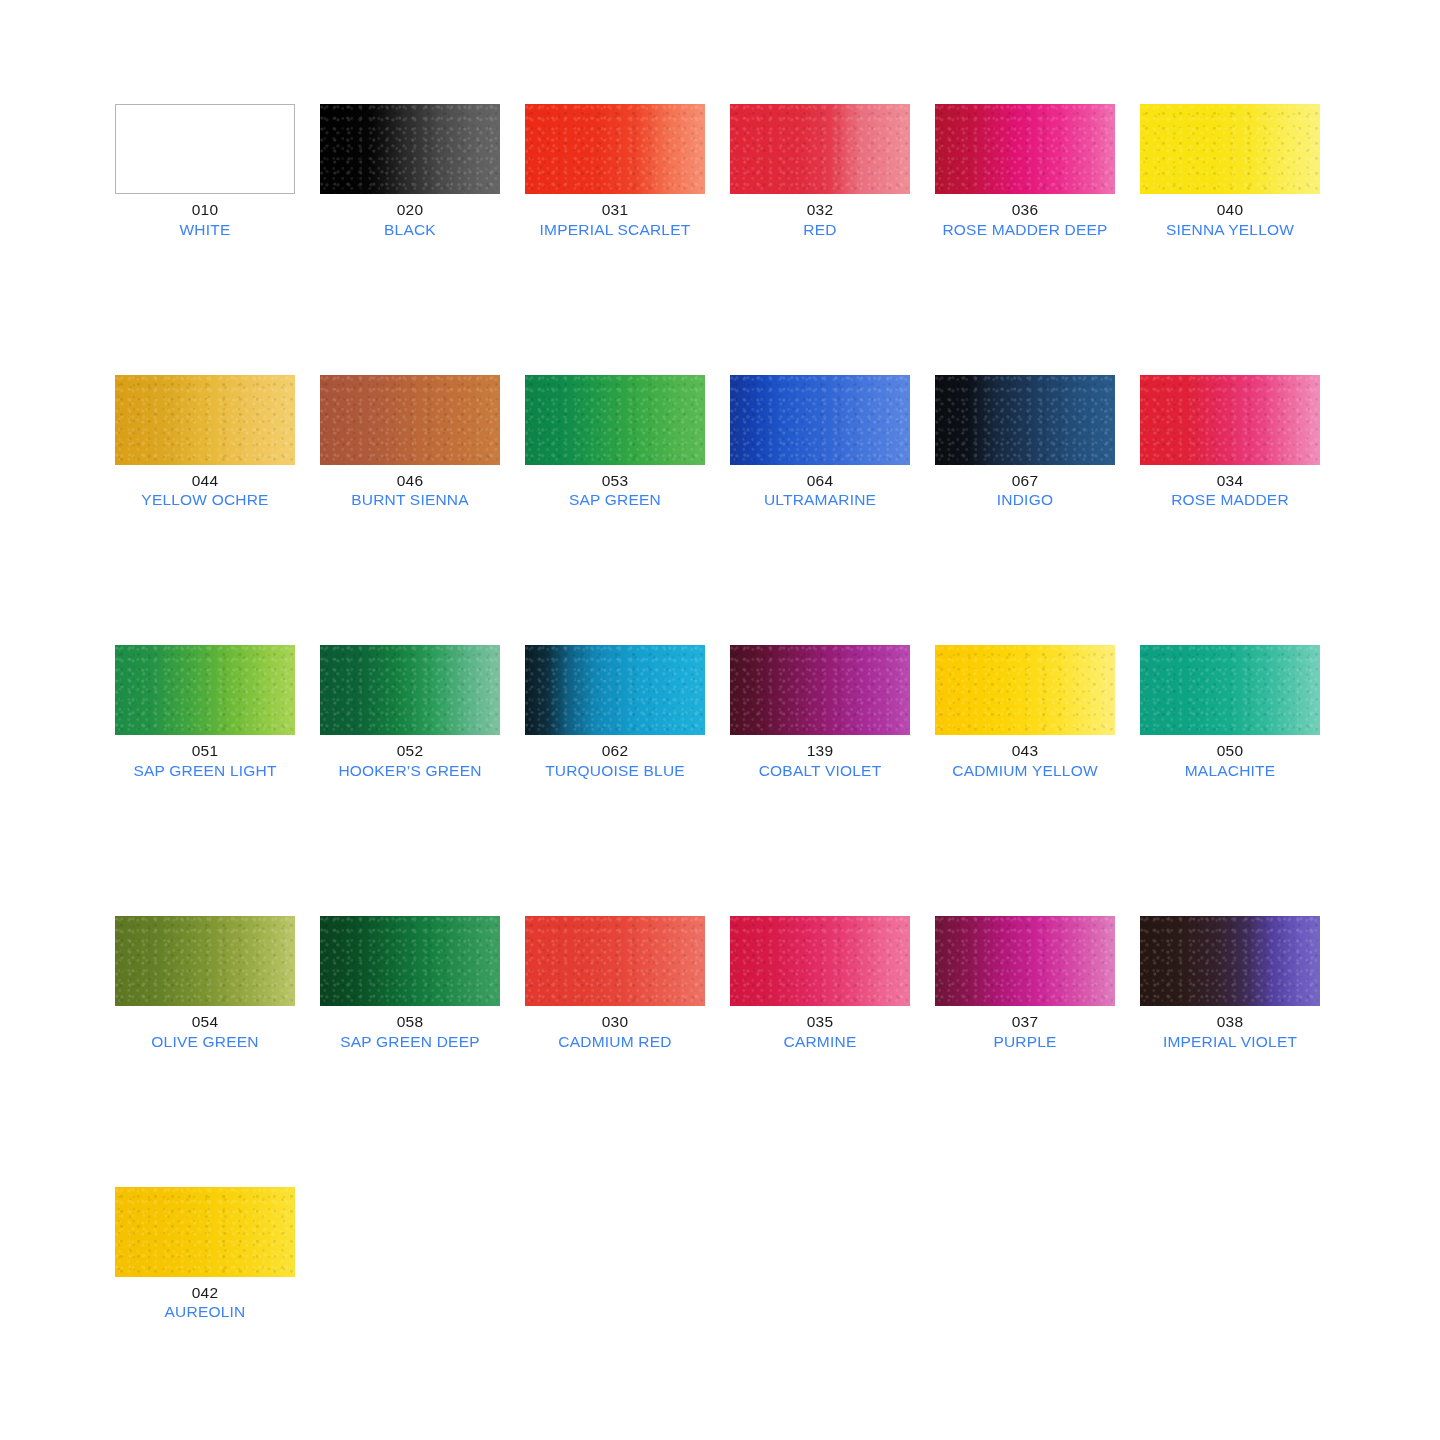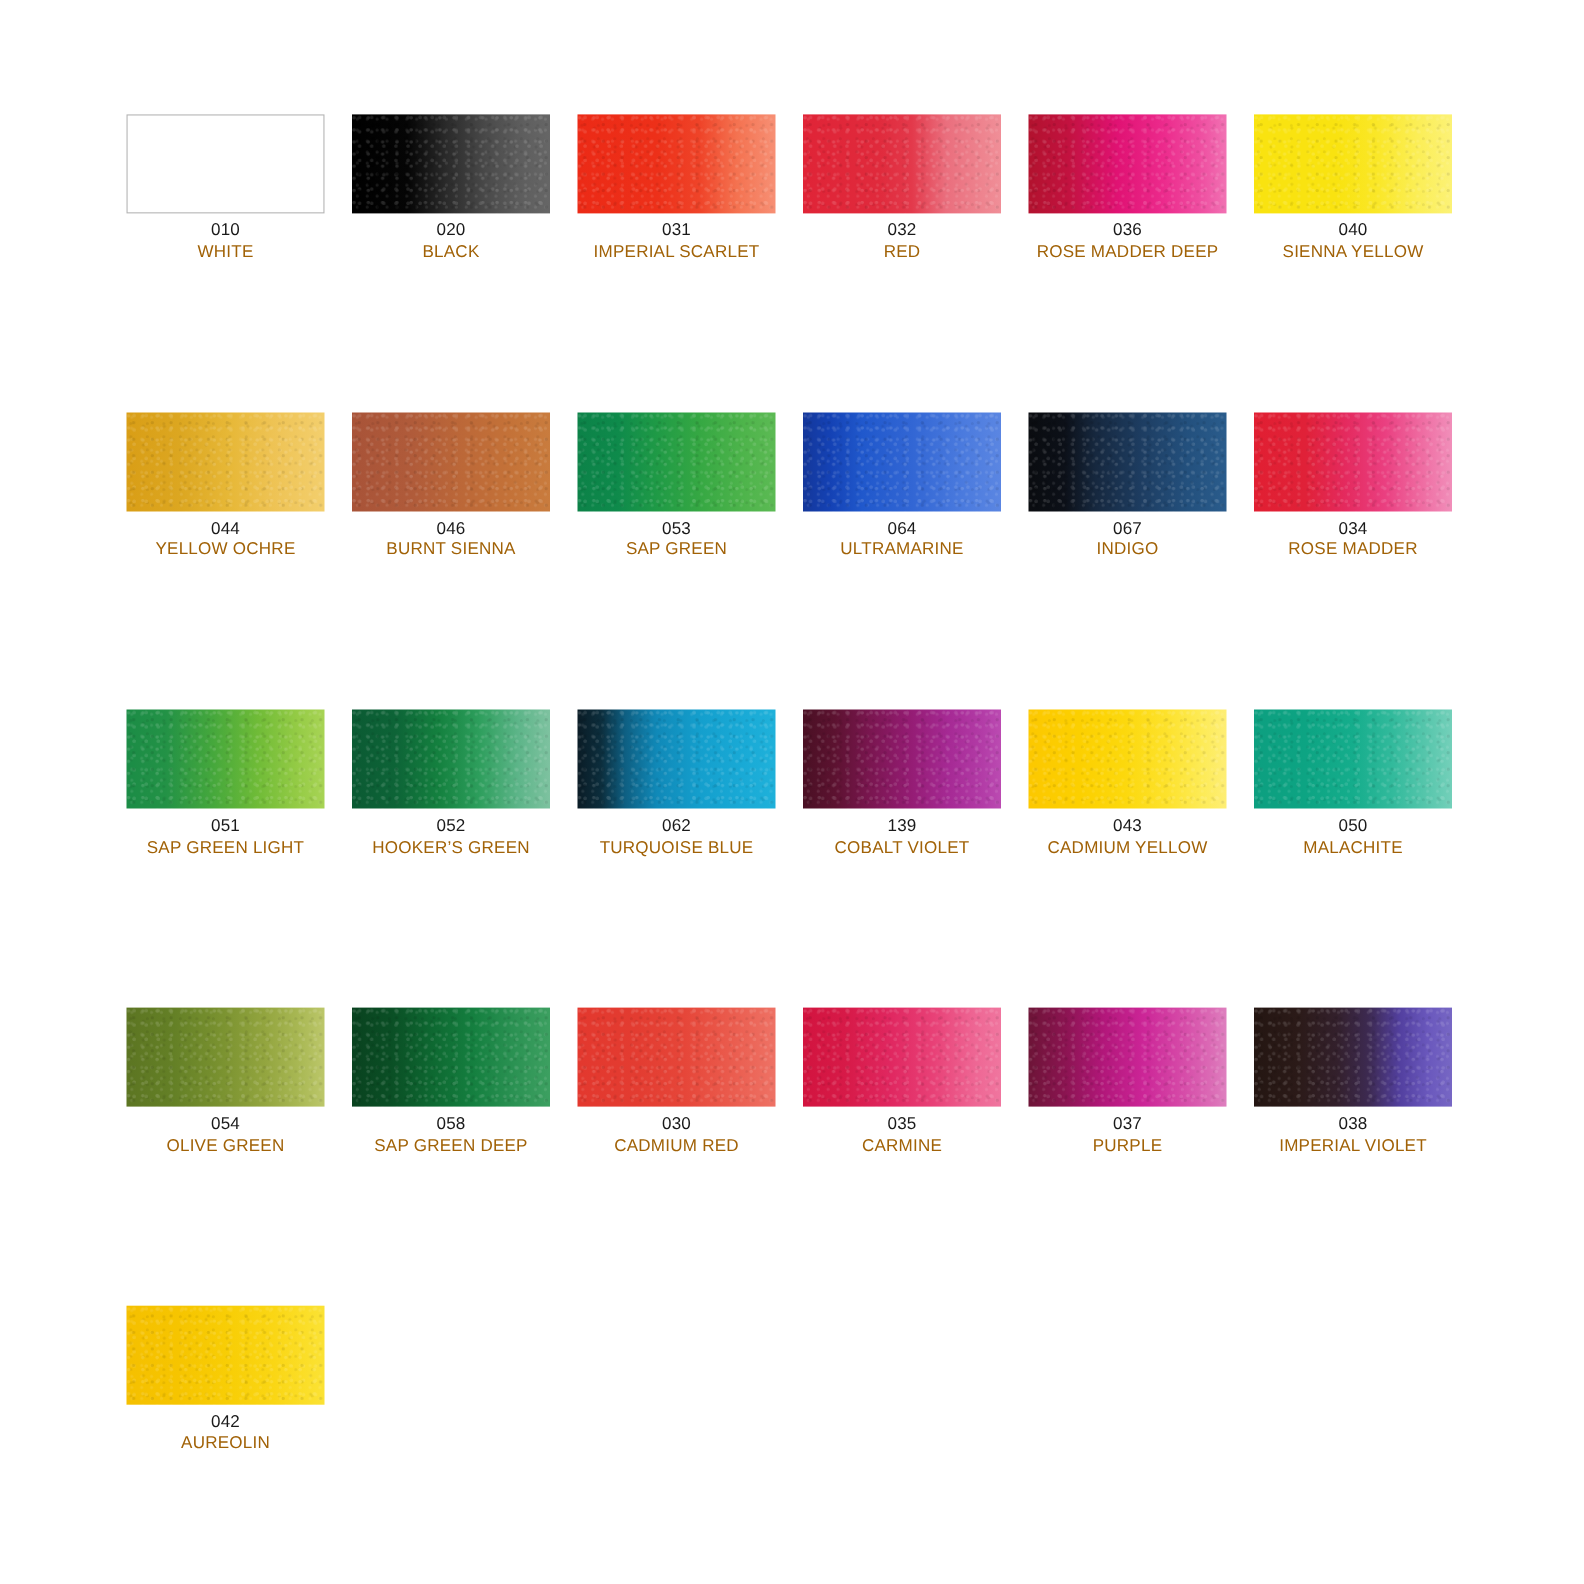--- a/index.html
+++ b/index.html
@@ -82,21 +82,21 @@
     display: block;
     font-size: 15.5px;
     letter-spacing: 0.2px;
     color: #1a1a1a;
   }
 
   .swatch-name {
     display: block;
     font-size: 15.5px;
     letter-spacing: 0.2px;
-    color: #a16207;
+    color: #3b82f6;
     white-space: nowrap;
   }
 </style>
 </head>
 <body>
 
 <div id="chart-sheet">
   <div id="swatch-grid">
       <div class="swatch-cell">
         <div class="swatch-chip outlined" style="background: linear-gradient(90deg, rgb(255, 255, 255) 0%, rgb(255, 255, 255) 100%);"></div>

